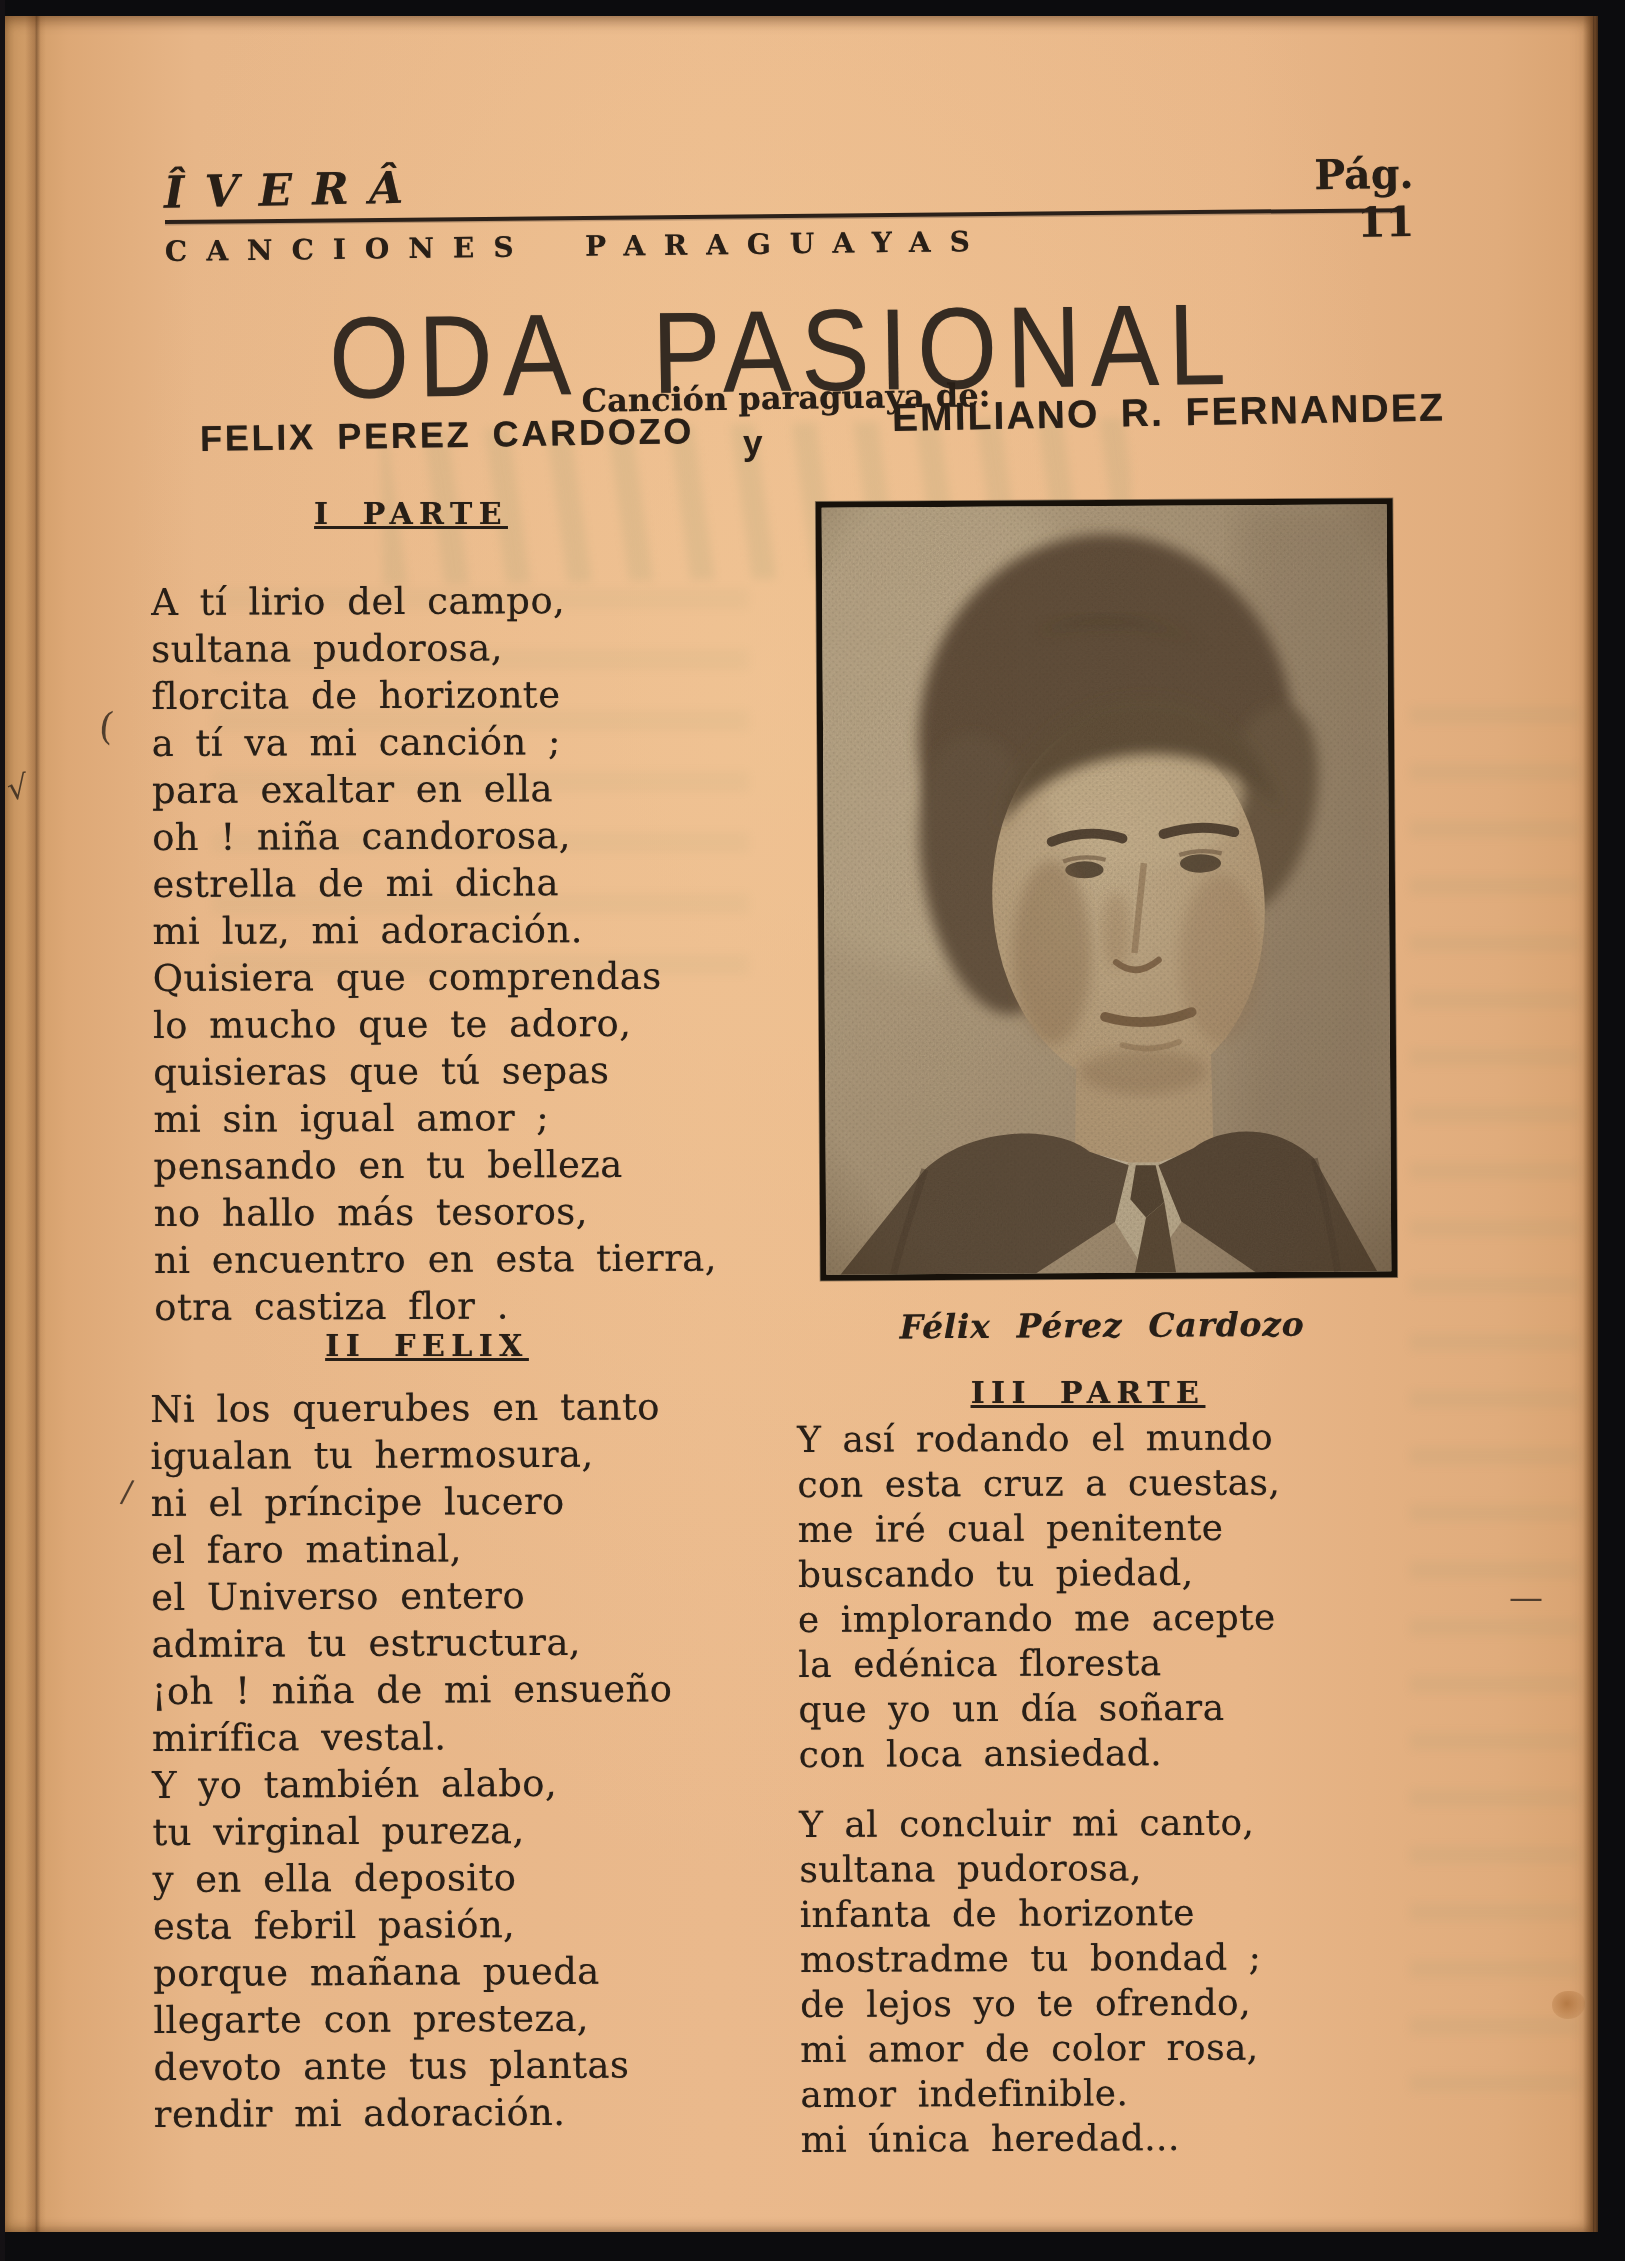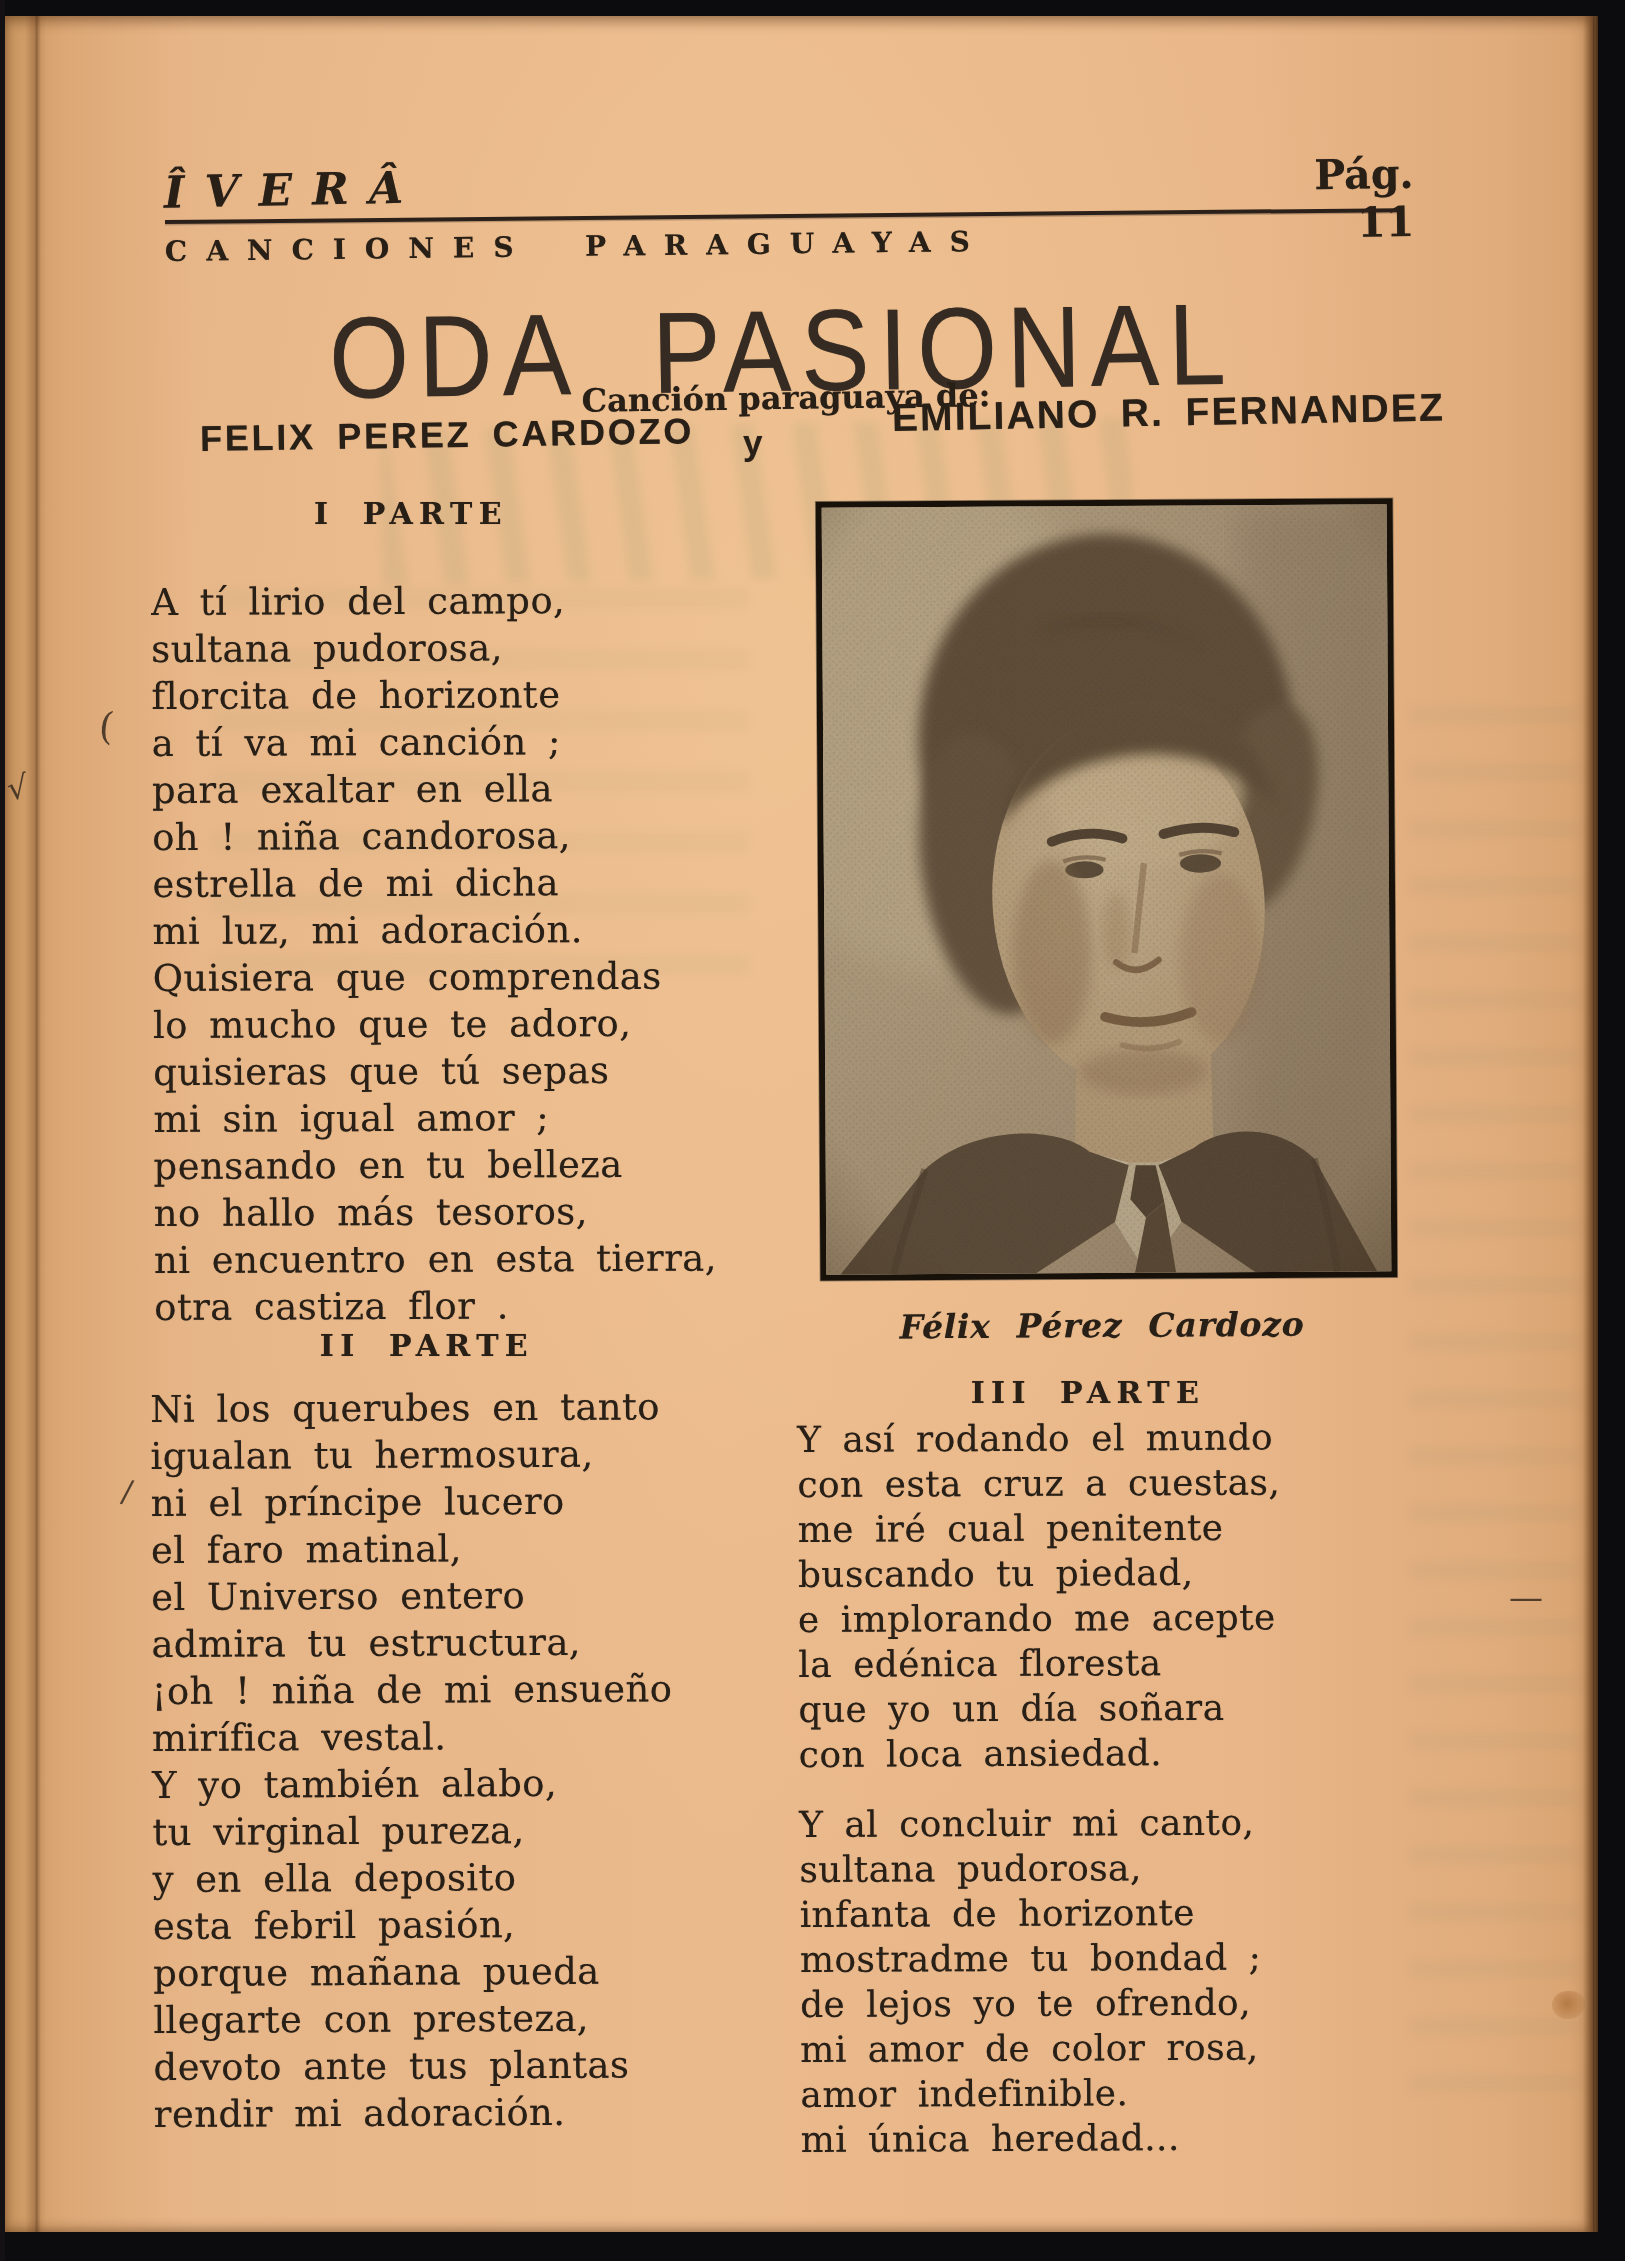--- a/index.html
+++ b/index.html
@@ -106,20 +106,21 @@
     font-family:"Liberation Sans", sans-serif;font-weight:700;
     font-size:39px;letter-spacing:2.1px;word-spacing:8.5px;
     transform:rotate(-1.1deg);transform-origin:left center;
   }
 
   .part-heading{
     position:absolute;white-space:nowrap;
     font-family:"DejaVu Serif", serif;font-weight:700;
     font-size:30px;letter-spacing:6.4px;word-spacing:11.3px;
     transform:translateX(-50%);
+    text-decoration:underline;
   }
   #parte1{left:411px;top:496px;}
   #parte2{left:427px;top:1328px;}
   #parte3{left:1088px;top:1375px;text-align:center;}
 
   .poem{position:absolute;white-space:nowrap;}
   .poem .line{height:47px;font-size:37px;letter-spacing:0.4px;word-spacing:9.2px;}
   #poem1{left:151px;top:581px;transform:rotate(-0.25deg);transform-origin:left top;}
   #poem2{left:150px;top:1388px;transform:rotate(-0.3deg);transform-origin:left top;}
   #poem3{left:797px;top:1419px;transform:rotate(-0.3deg);transform-origin:left top;}
@@ -187,21 +188,21 @@
     <div class="line">Quisiera que comprendas</div>
     <div class="line">lo mucho que te adoro,</div>
     <div class="line">quisieras que tú sepas</div>
     <div class="line">mi sin igual amor ;</div>
     <div class="line">pensando en tu belleza</div>
     <div class="line">no hallo más tesoros,</div>
     <div class="line">ni encuentro en esta tierra,</div>
     <div class="line">otra castiza flor .</div>
   </div>
 
-  <div class="part-heading ink" id="parte2">II PARTE</div>
+  <div class="part-heading ink" id="parte2">II FELIX</div>
   <div class="poem ink" id="poem2">
     <div class="line">Ni los querubes en tanto</div>
     <div class="line">igualan tu hermosura,</div>
     <div class="line">ni el príncipe lucero</div>
     <div class="line">el faro matinal,</div>
     <div class="line">el Universo entero</div>
     <div class="line">admira tu estructura,</div>
     <div class="line">¡oh ! niña de mi ensueño</div>
     <div class="line">mirífica vestal.</div>
     <div class="line">Y yo también alabo,</div>

